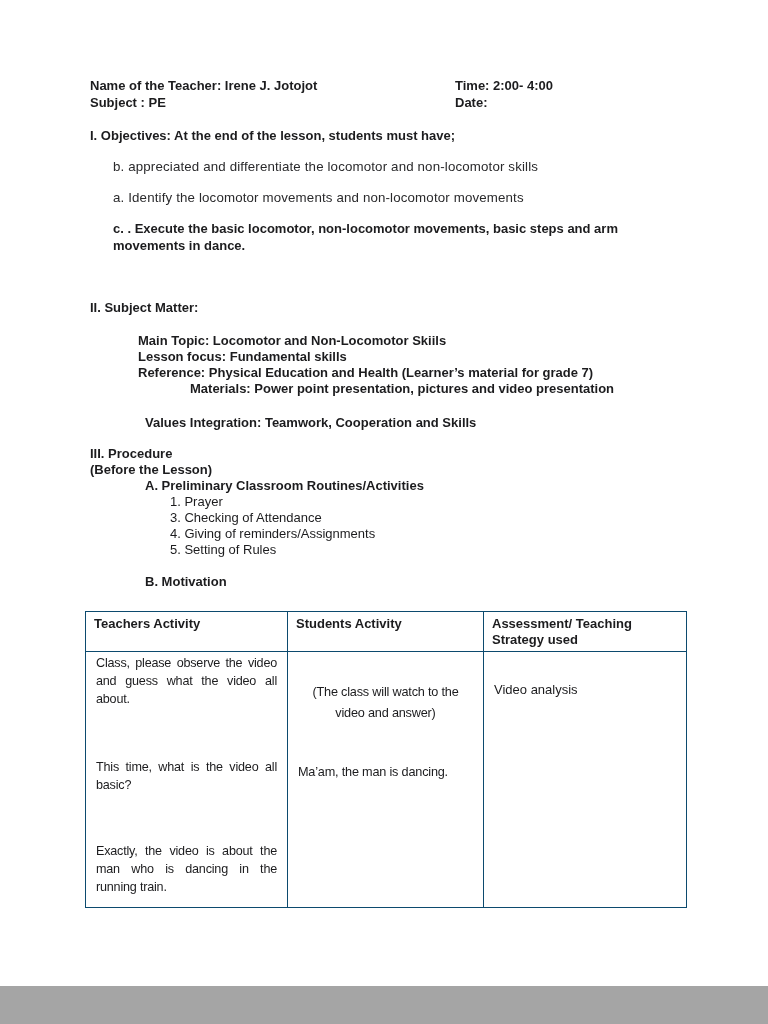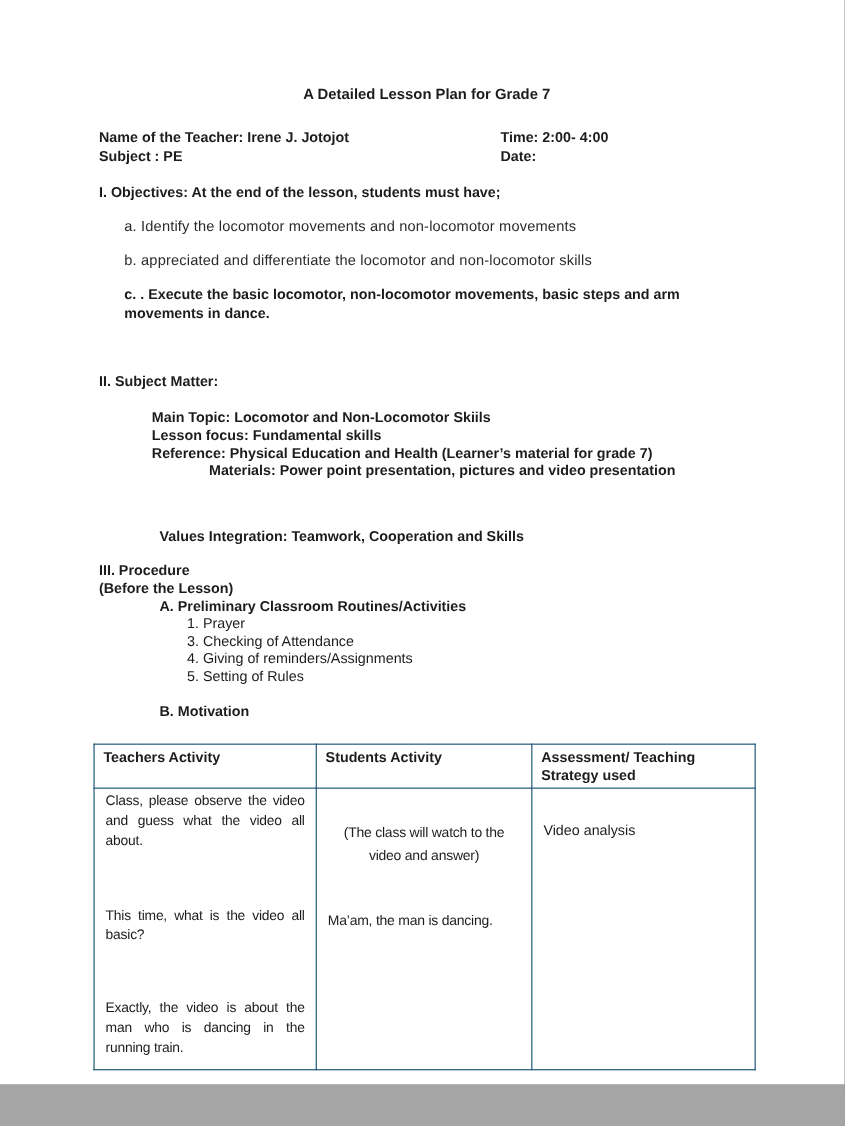--- a/index.html
+++ b/index.html
@@ -34,21 +34,21 @@
 
   .obj-heading { font-weight: bold; margin-top: 17px; }
   .obj-item { margin-left: 23px; margin-top: 14px; line-height: 17px; }
   .obj-a, .obj-b { font-size: 13.3px; letter-spacing: .15px; color:#2a2a2c; }
   .obj-c { font-weight: bold; max-width: 530px; }
 
   .sm-heading { font-weight: bold; margin-top: 46px; }
   .sm-lines { margin-top: 17px; margin-left: 48px; font-weight: bold; }
   .sm-line { line-height: 16px; }
   .sm-materials { margin-left: 52px; }
-  .sm-values { font-weight: bold; margin-left: 55px; margin-top: 44px; }
+  .sm-values { font-weight: bold; margin-left: 55px; margin-top: 18px; }
 
   .proc-heading { font-weight: bold; margin-top: 15px; }
   .proc-stage { font-weight: bold; }
   .proc-a { font-weight: bold; margin-left: 55px; }
   .routines { margin-left: 80px; }
   .routine { line-height: 16px; }
   .proc-b { font-weight: bold; margin-left: 55px; margin-top: 16px; }
 
   table.activity-table {
     border-collapse: collapse;
@@ -100,34 +100,33 @@
     background: #a5a5a5;
   }
 </style>
 </head>
 <body>
 
 <div class="canvas">
   <div class="page">
     <div class="content">
 
-      <div class="doc-title">A Detailed Lesson Plan for Grade 7</div>
 
       <div class="meta-line">
         <span class="meta-left">Name of the Teacher: Irene J. Jotojot</span>
         <span>Time: 2:00- 4:00</span>
       </div>
       <div class="meta-line">
         <span class="meta-left">Subject : PE</span>
         <span>Date:</span>
       </div>
 
       <div class="obj-heading">I. Objectives: At the end of the lesson, students must have;</div>
+      <div class="obj-item obj-b">b. appreciated and differentiate the locomotor and non-locomotor skills</div>
       <div class="obj-item obj-a">a. Identify the locomotor movements and non-locomotor movements</div>
-      <div class="obj-item obj-b">b. appreciated and differentiate the locomotor and non-locomotor skills</div>
       <div class="obj-item obj-c">c. . Execute the basic locomotor, non-locomotor movements, basic steps and arm movements in dance.</div>
 
       <div class="sm-heading">II. Subject Matter:</div>
       <div class="sm-lines">
         <div class="sm-line">Main Topic: Locomotor and Non-Locomotor Skiils</div>
         <div class="sm-line">Lesson focus: Fundamental skills</div>
         <div class="sm-line">Reference:  Physical Education and Health (Learner’s material for grade 7)</div>
         <div class="sm-line sm-materials">Materials: Power point presentation, pictures and video presentation</div>
       </div>
       <div class="sm-values">Values Integration: Teamwork, Cooperation and Skills</div>

